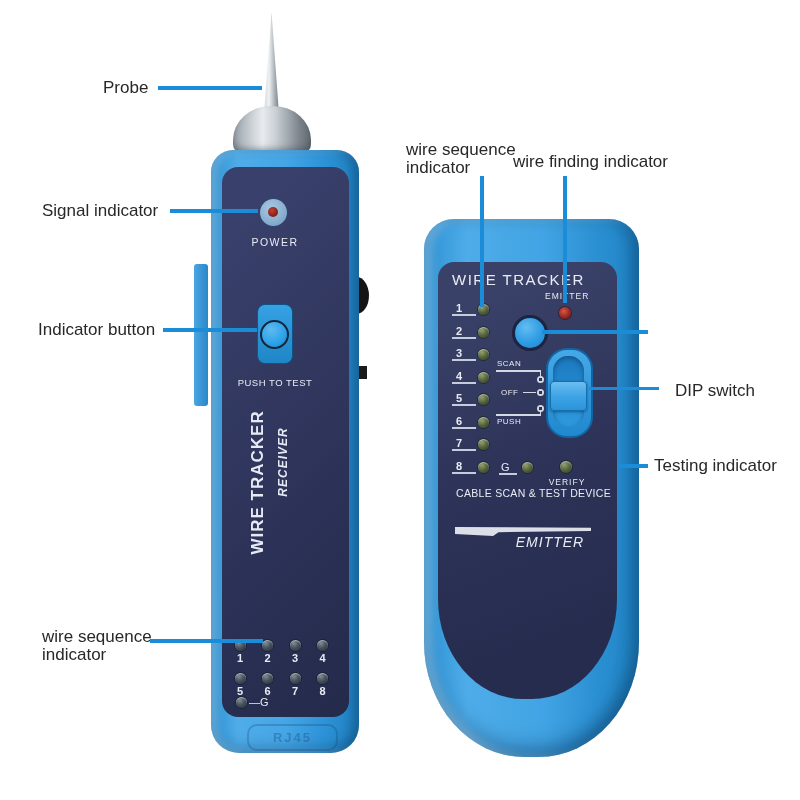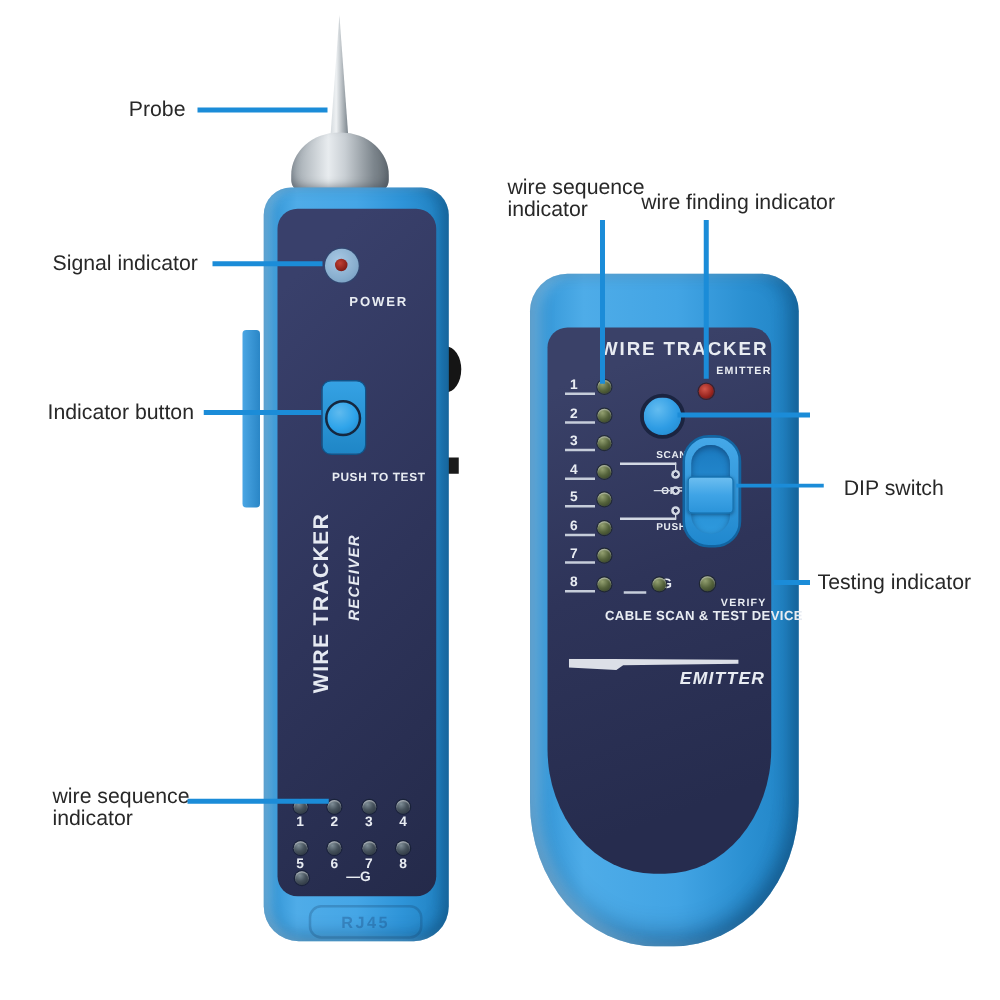--- a/index.html
+++ b/index.html
@@ -28,21 +28,21 @@
            background:linear-gradient(90deg,#2B8FD0,#4FACE8 18%,#45A6E6 50%,#2E94D8 75%,#1F7FBE);
            box-shadow:inset -7px 0 10px rgba(10,60,100,.30),inset 6px 0 8px rgba(255,255,255,.28),
                       inset 0 -8px 12px rgba(10,60,100,.25);}
   .rx-panel{position:absolute;left:222px;top:167px;width:127px;height:550px;z-index:4;
             border-radius:16px;background:linear-gradient(135deg,#39406B 10%,#2E345A 55%,#242A4A);}
   .pwr-led{position:absolute;left:260px;top:199px;width:27px;height:27px;border-radius:50%;z-index:5;
            background:radial-gradient(circle at 40% 35%,#A8C8E4,#88AECE 60%,#6E96BC);
            box-shadow:0 0 0 1px rgba(40,80,120,.45);}
   .pwr-led .red{position:absolute;left:8px;top:8px;width:10px;height:10px;border-radius:50%;
            background:radial-gradient(circle at 40% 35%,#C04034,#7E1A14 75%);}
-  .panel-txt{position:absolute;color:#E8ECF2;font-weight:bold;z-index:5;white-space:nowrap;margin-left:28px;}
+  .panel-txt{position:absolute;color:#E8ECF2;font-weight:normal;z-index:5;white-space:nowrap;}
   .btn-house{position:absolute;left:257px;top:304px;width:34px;height:58px;z-index:5;border-radius:8px;
            background:linear-gradient(180deg,#35A2E4,#1F86C6);border:1px solid #10548A;}
   .btn-round{position:absolute;left:260px;top:320px;width:25px;height:25px;border-radius:50%;z-index:6;
            background:radial-gradient(circle at 38% 32%,#5FBAEE,#2FA4EA 55%,#1F85C8);
            border:2px solid #15273F;}
   .vtext{position:absolute;z-index:5;color:#E6EAF2;font-weight:bold;transform:rotate(-90deg);
          text-align:center;white-space:nowrap;}
   .led{position:absolute;border-radius:50%;z-index:6;}
   .led-rx{width:11px;height:11px;
           background:radial-gradient(circle at 35% 30%,#7E8D96,#46525C 45%,#222B36);

